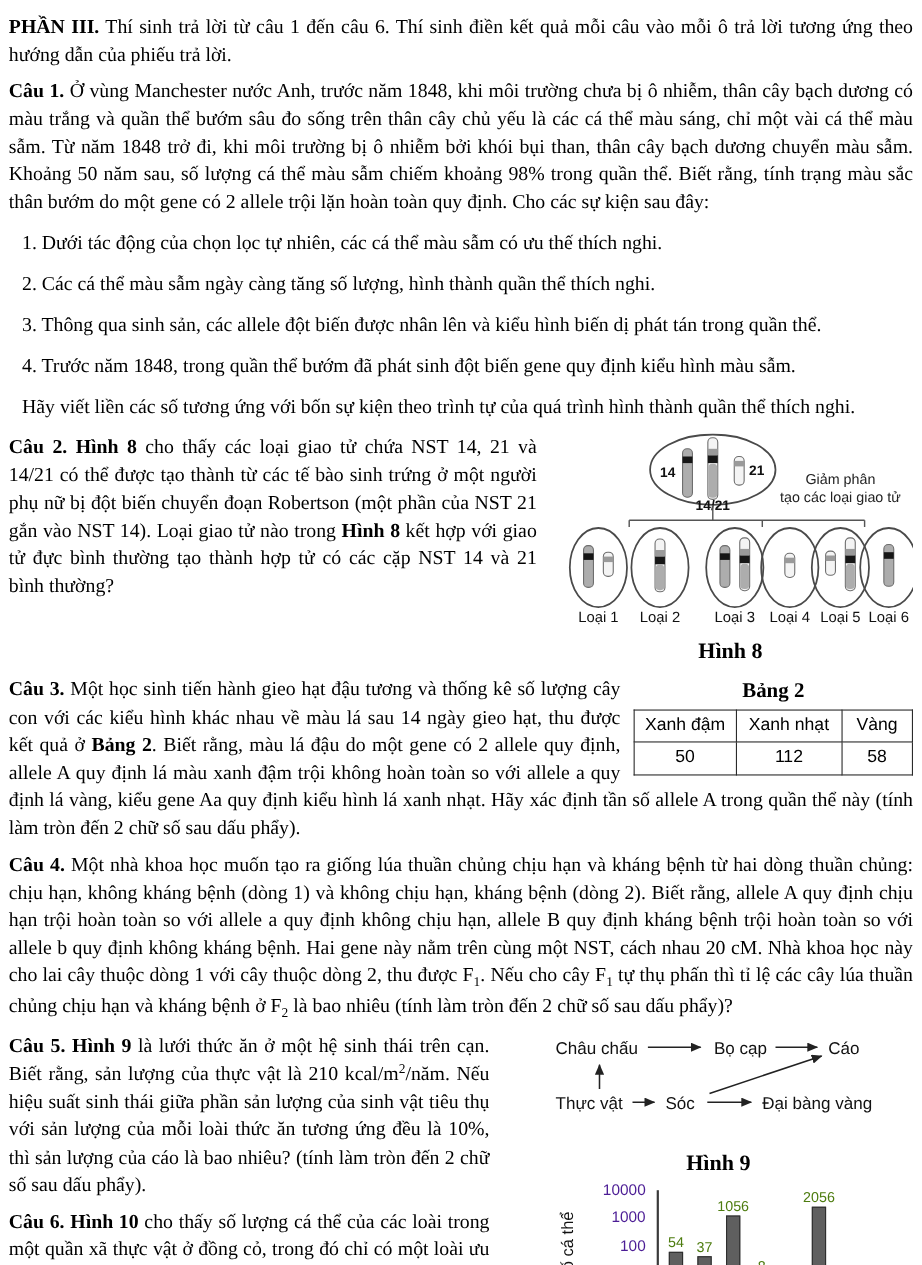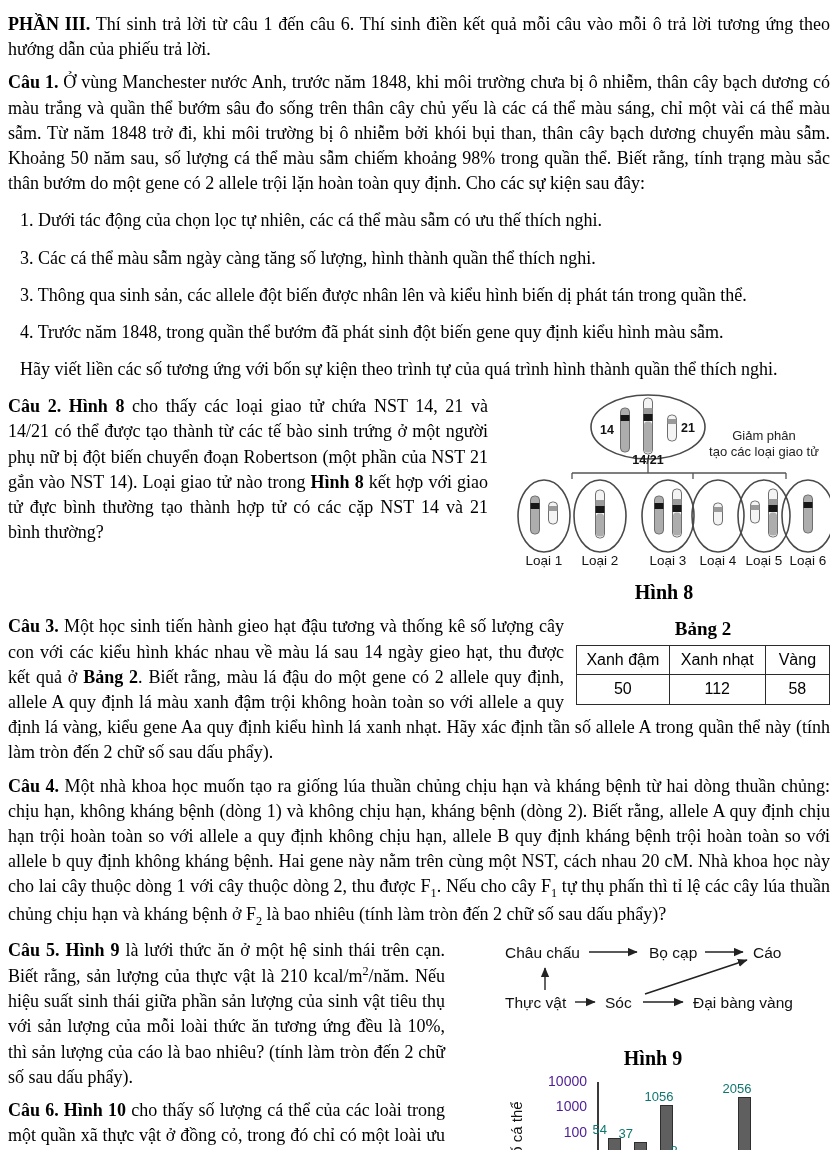--- a/index.html
+++ b/index.html
@@ -38,40 +38,40 @@
   
   .fig9{margin-left:48px;width:300px;}
   .fig9 svg text{font:15.5px "Liberation Sans",sans-serif;fill:#111;}
   .fw-line{stroke:#222;stroke-width:1.4;}
 
   
   .fig10{margin-left:58px;margin-top:10px;}
   .chart-wrap{position:relative;margin-left:84px;width:186px;height:102px;}
   .plot{position:absolute;left:0;top:0;right:0;bottom:0;border-left:2px solid #3a3a3a;border-bottom:2px solid #3a3a3a;}
   .bar{position:absolute;bottom:0;background:#5f5f5f;border:1px solid #2e2e2e;box-sizing:border-box;}
-  .bar-label{position:absolute;font:13px "Liberation Sans",sans-serif;color:#0f766e;}
+  .bar-label{position:absolute;text-align:center;font:13px "Liberation Sans",sans-serif;color:#4d7c0f;}
   .yticks{position:absolute;left:-56px;top:0;width:50px;height:100%;}
   .ytick{position:absolute;right:4px;width:46px;text-align:right;font:14px "Liberation Sans",sans-serif;color:#4c1d95;}
   .ylabel{position:absolute;left:-132px;top:0;width:102px;height:102px;display:flex;align-items:center;justify-content:center;transform:rotate(-90deg);font:15px "Liberation Sans",sans-serif;color:#111;}
   .xrow{position:relative;margin-left:84px;height:24px;font-family:"Liberation Sans",sans-serif;font-size:16px;color:#111;}
   .xword{position:absolute;left:-52px;top:2px;margin-left:20px;}
   .xcat{position:absolute;top:2px;width:26px;text-align:center;}
   .cap10{margin-left:40px;width:240px;}
 </style>
 </head>
 <body>
 
 <div class="page">
 
   <p class="para"><b>PHẦN III.</b><span> Thí sinh trả lời từ câu 1 đến câu 6. Thí sinh điền kết quả mỗi câu vào mỗi ô trả lời tương ứng theo hướng dẫn của phiếu trả lời.</span></p>
 
   <div class="question">
     <p class="para"><b>Câu 1.</b><span> Ở vùng Manchester nước Anh, trước năm 1848, khi môi trường chưa bị ô nhiễm, thân cây bạch dương có màu trắng và quần thể bướm sâu đo sống trên thân cây chủ yếu là các cá thể màu sáng, chỉ một vài cá thể màu sẫm. Từ năm 1848 trở đi, khi môi trường bị ô nhiễm bởi khói bụi than, thân cây bạch dương chuyển màu sẫm. Khoảng 50 năm sau, số lượng cá thể màu sẫm chiếm khoảng 98% trong quần thể. Biết rằng, tính trạng màu sắc thân bướm do một gene có 2 allele trội lặn hoàn toàn quy định. Cho các sự kiện sau đây:</span></p>
     <div class="event">1. Dưới tác động của chọn lọc tự nhiên, các cá thể màu sẫm có ưu thế thích nghi.</div>
-    <div class="event">3. Các cá thể màu sẫm ngày càng tăng số lượng, hình thành quần thể thích nghi.</div>
+    <div class="event">2. Các cá thể màu sẫm ngày càng tăng số lượng, hình thành quần thể thích nghi.</div>
     <div class="event">3. Thông qua sinh sản, các allele đột biến được nhân lên và kiểu hình biến dị phát tán trong quần thể.</div>
     <div class="event">4. Trước năm 1848, trong quần thể bướm đã phát sinh đột biến gene quy định kiểu hình màu sẫm.</div>
     <div class="event">Hãy viết liền các số tương ứng với bốn sự kiện theo trình tự của quá trình hình thành quần thể thích nghi.</div>
   </div>
 
   <div class="question flow">
     <div class="figcol fig8col">
       <svg width="332" height="176" viewBox="0 0 332 176">
         <g>
           <ellipse class="cell" cx="150" cy="33" rx="57" ry="32"></ellipse>

